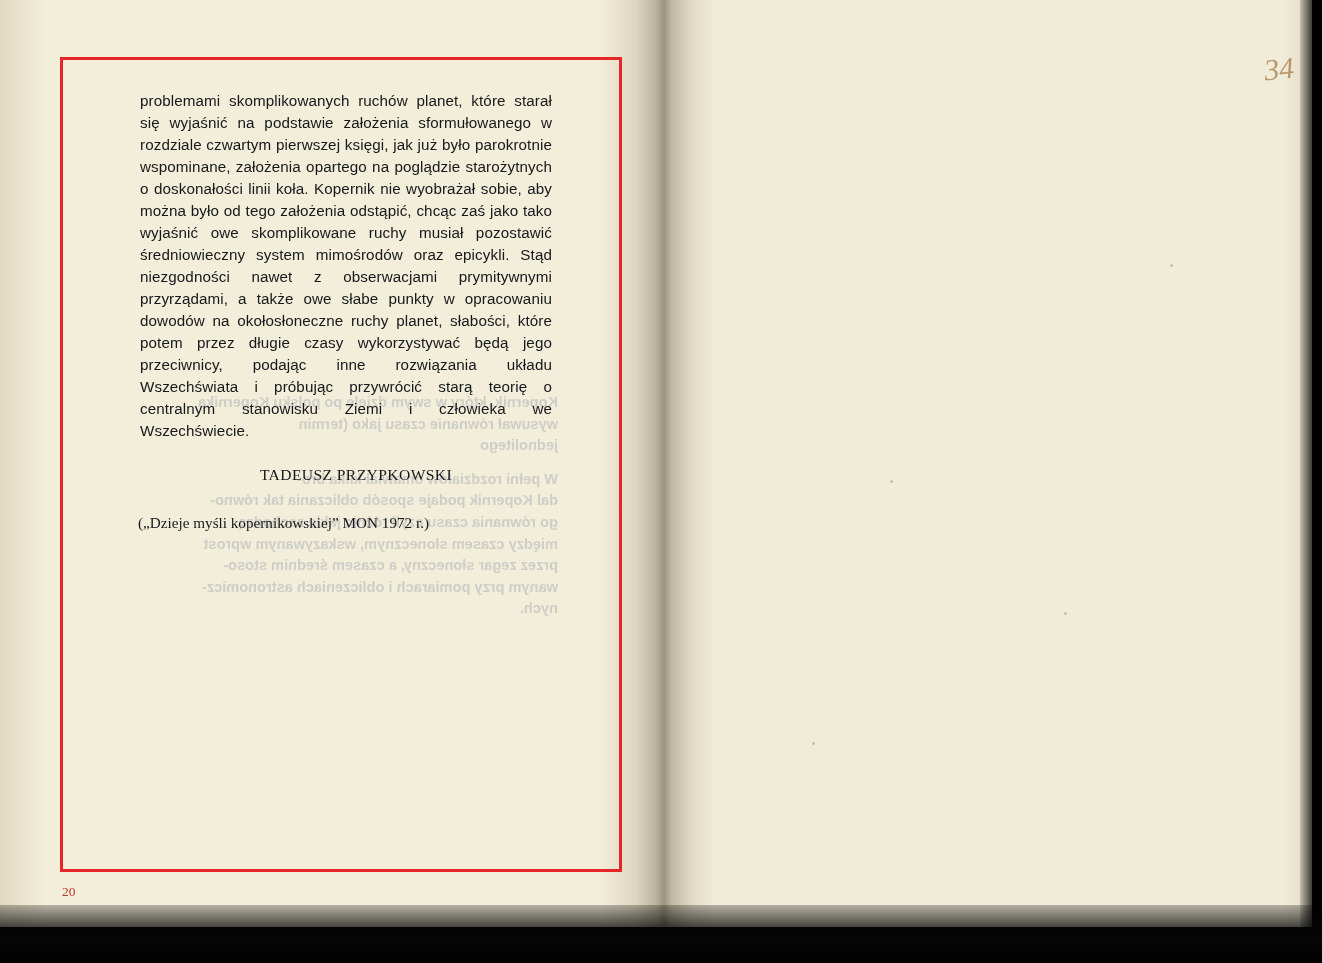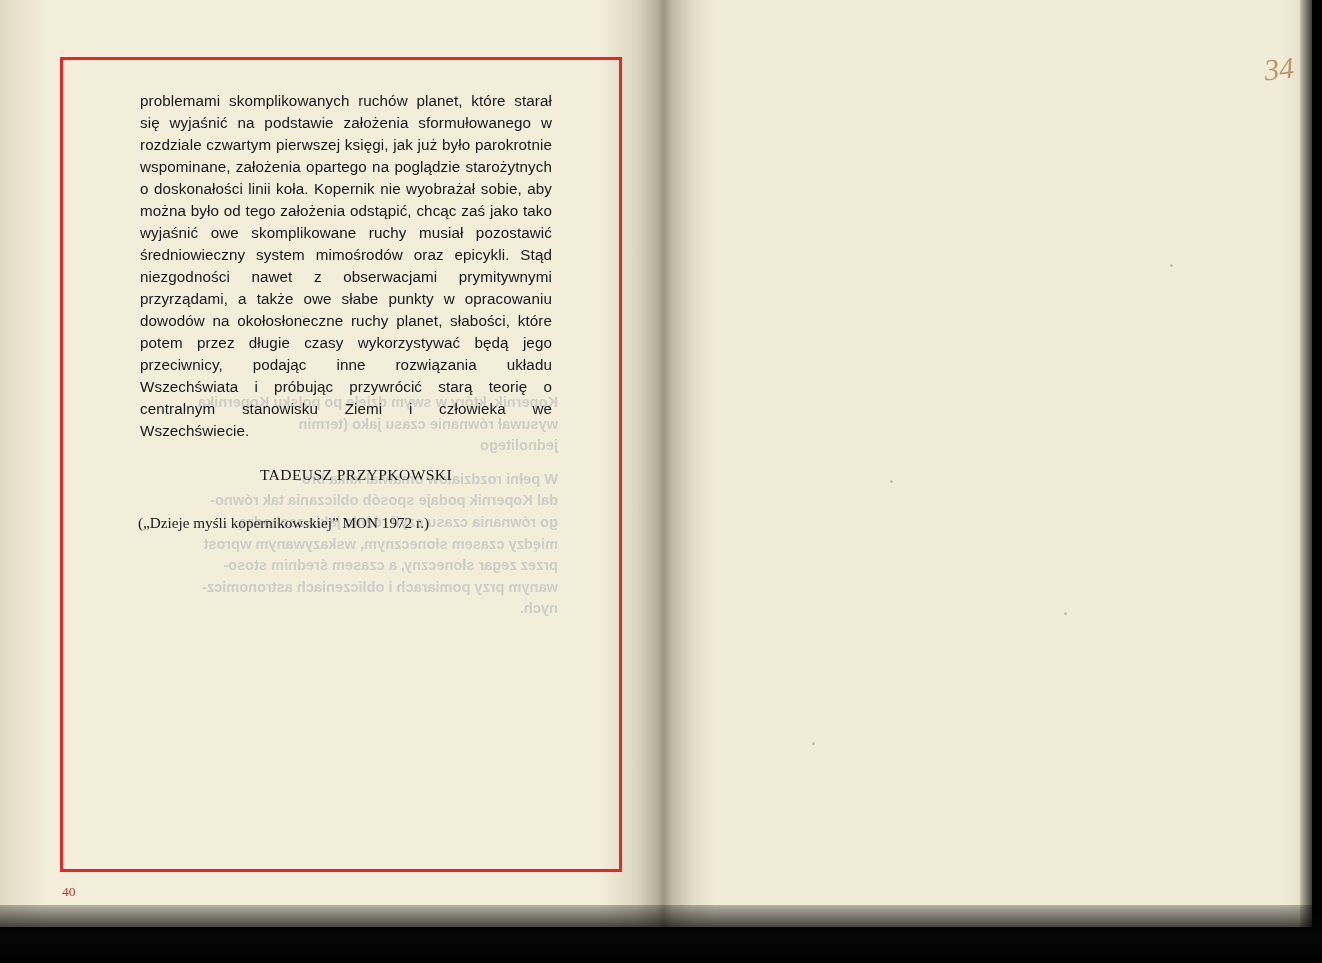--- a/index.html
+++ b/index.html
@@ -201,18 +201,18 @@
   </div>
 
   <div class="text-col">
     <p class="body-par">problemami skomplikowanych ruchów planet, które starał się wyjaśnić na podstawie założenia sformułowanego w rozdziale czwartym pierwszej księgi, jak już było parokrotnie wspominane, założenia opartego na poglądzie starożytnych o doskonałości linii koła. Kopernik nie wyobrażał sobie, aby można było od tego założenia odstąpić, chcąc zaś jako tako wyjaśnić owe skomplikowane ruchy musiał pozostawić średniowieczny system mimośrodów oraz epicykli. Stąd niezgodności nawet z obserwacjami prymitywnymi przyrządami, a także owe słabe punkty w opracowaniu dowodów na okołosłoneczne ruchy planet, słabości, które potem przez długie czasy wykorzystywać będą jego przeciwnicy, podając inne rozwiązania układu Wszechświata i próbując przywrócić starą teorię o centralnym stanowisku Ziemi i człowieka we Wszechświecie.</p>
     <div class="author">TADEUSZ PRZYPKOWSKI</div>
     <div class="source">(„Dzieje myśli kopernikowskiej” MON 1972 r.)</div>
   </div>
 
   <div class="red-box"></div>
 
-  <div class="folio">40</div>
+  <div class="folio">20</div>
   <div class="handwritten">34</div>
 
   <div class="right-dark-edge"></div>
   <div class="bottom-shadow"></div>
 </div>
 
 </body></html>

